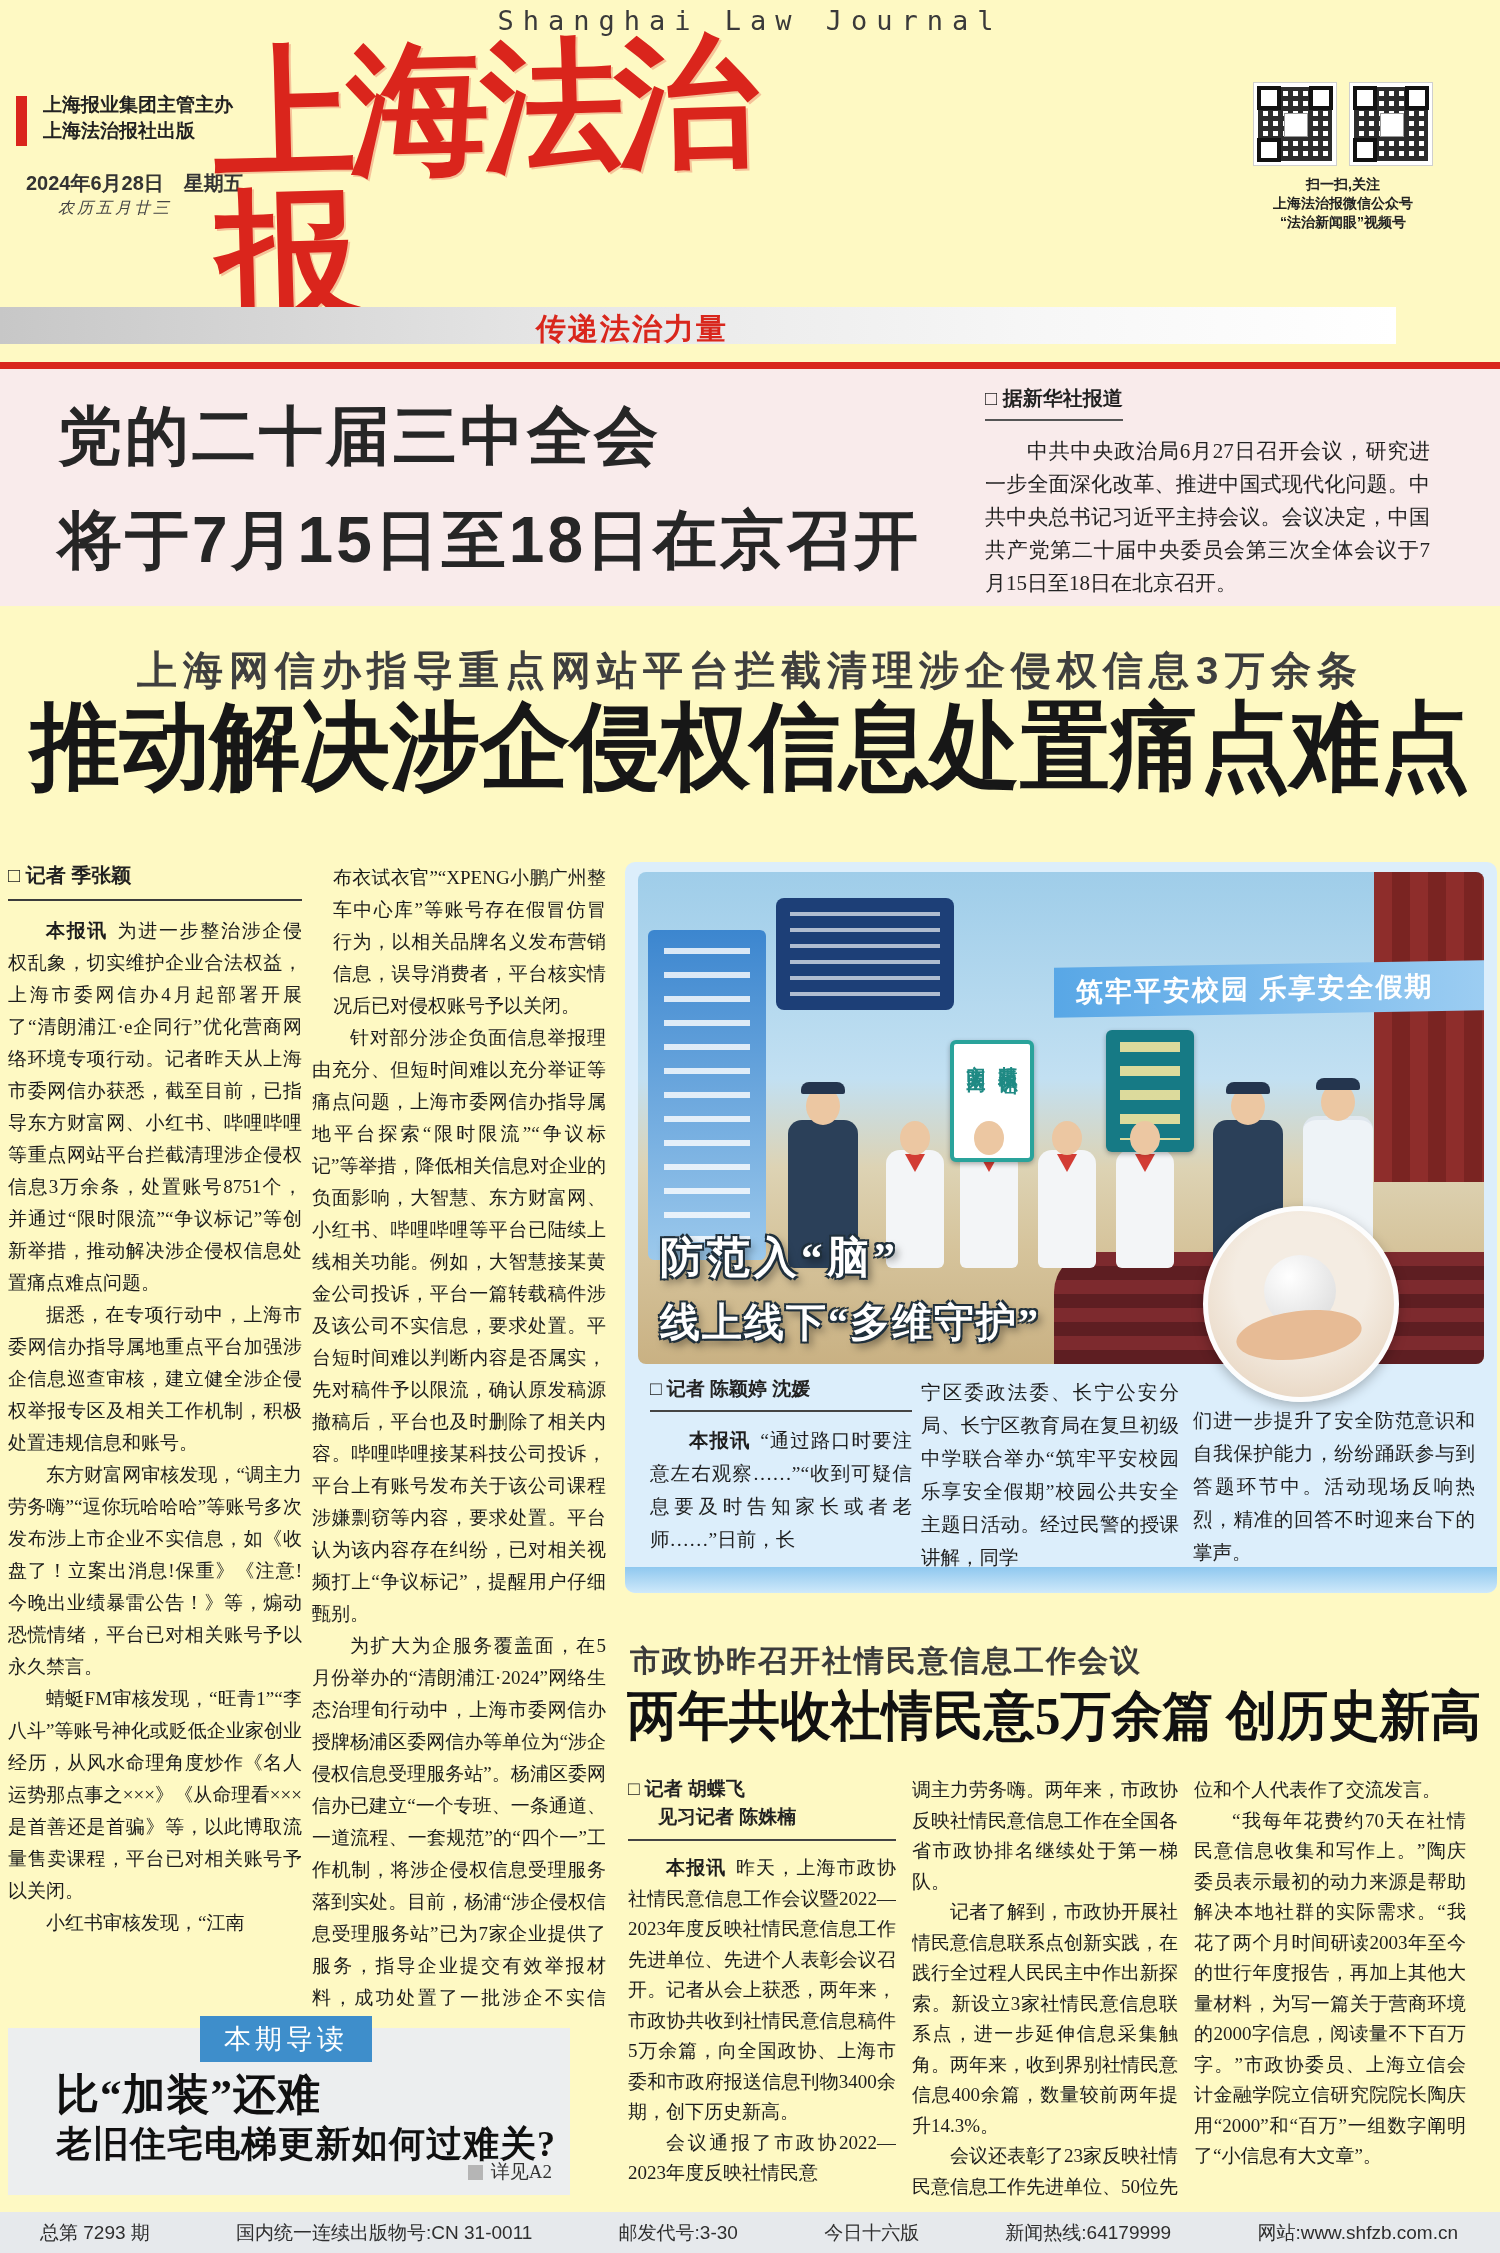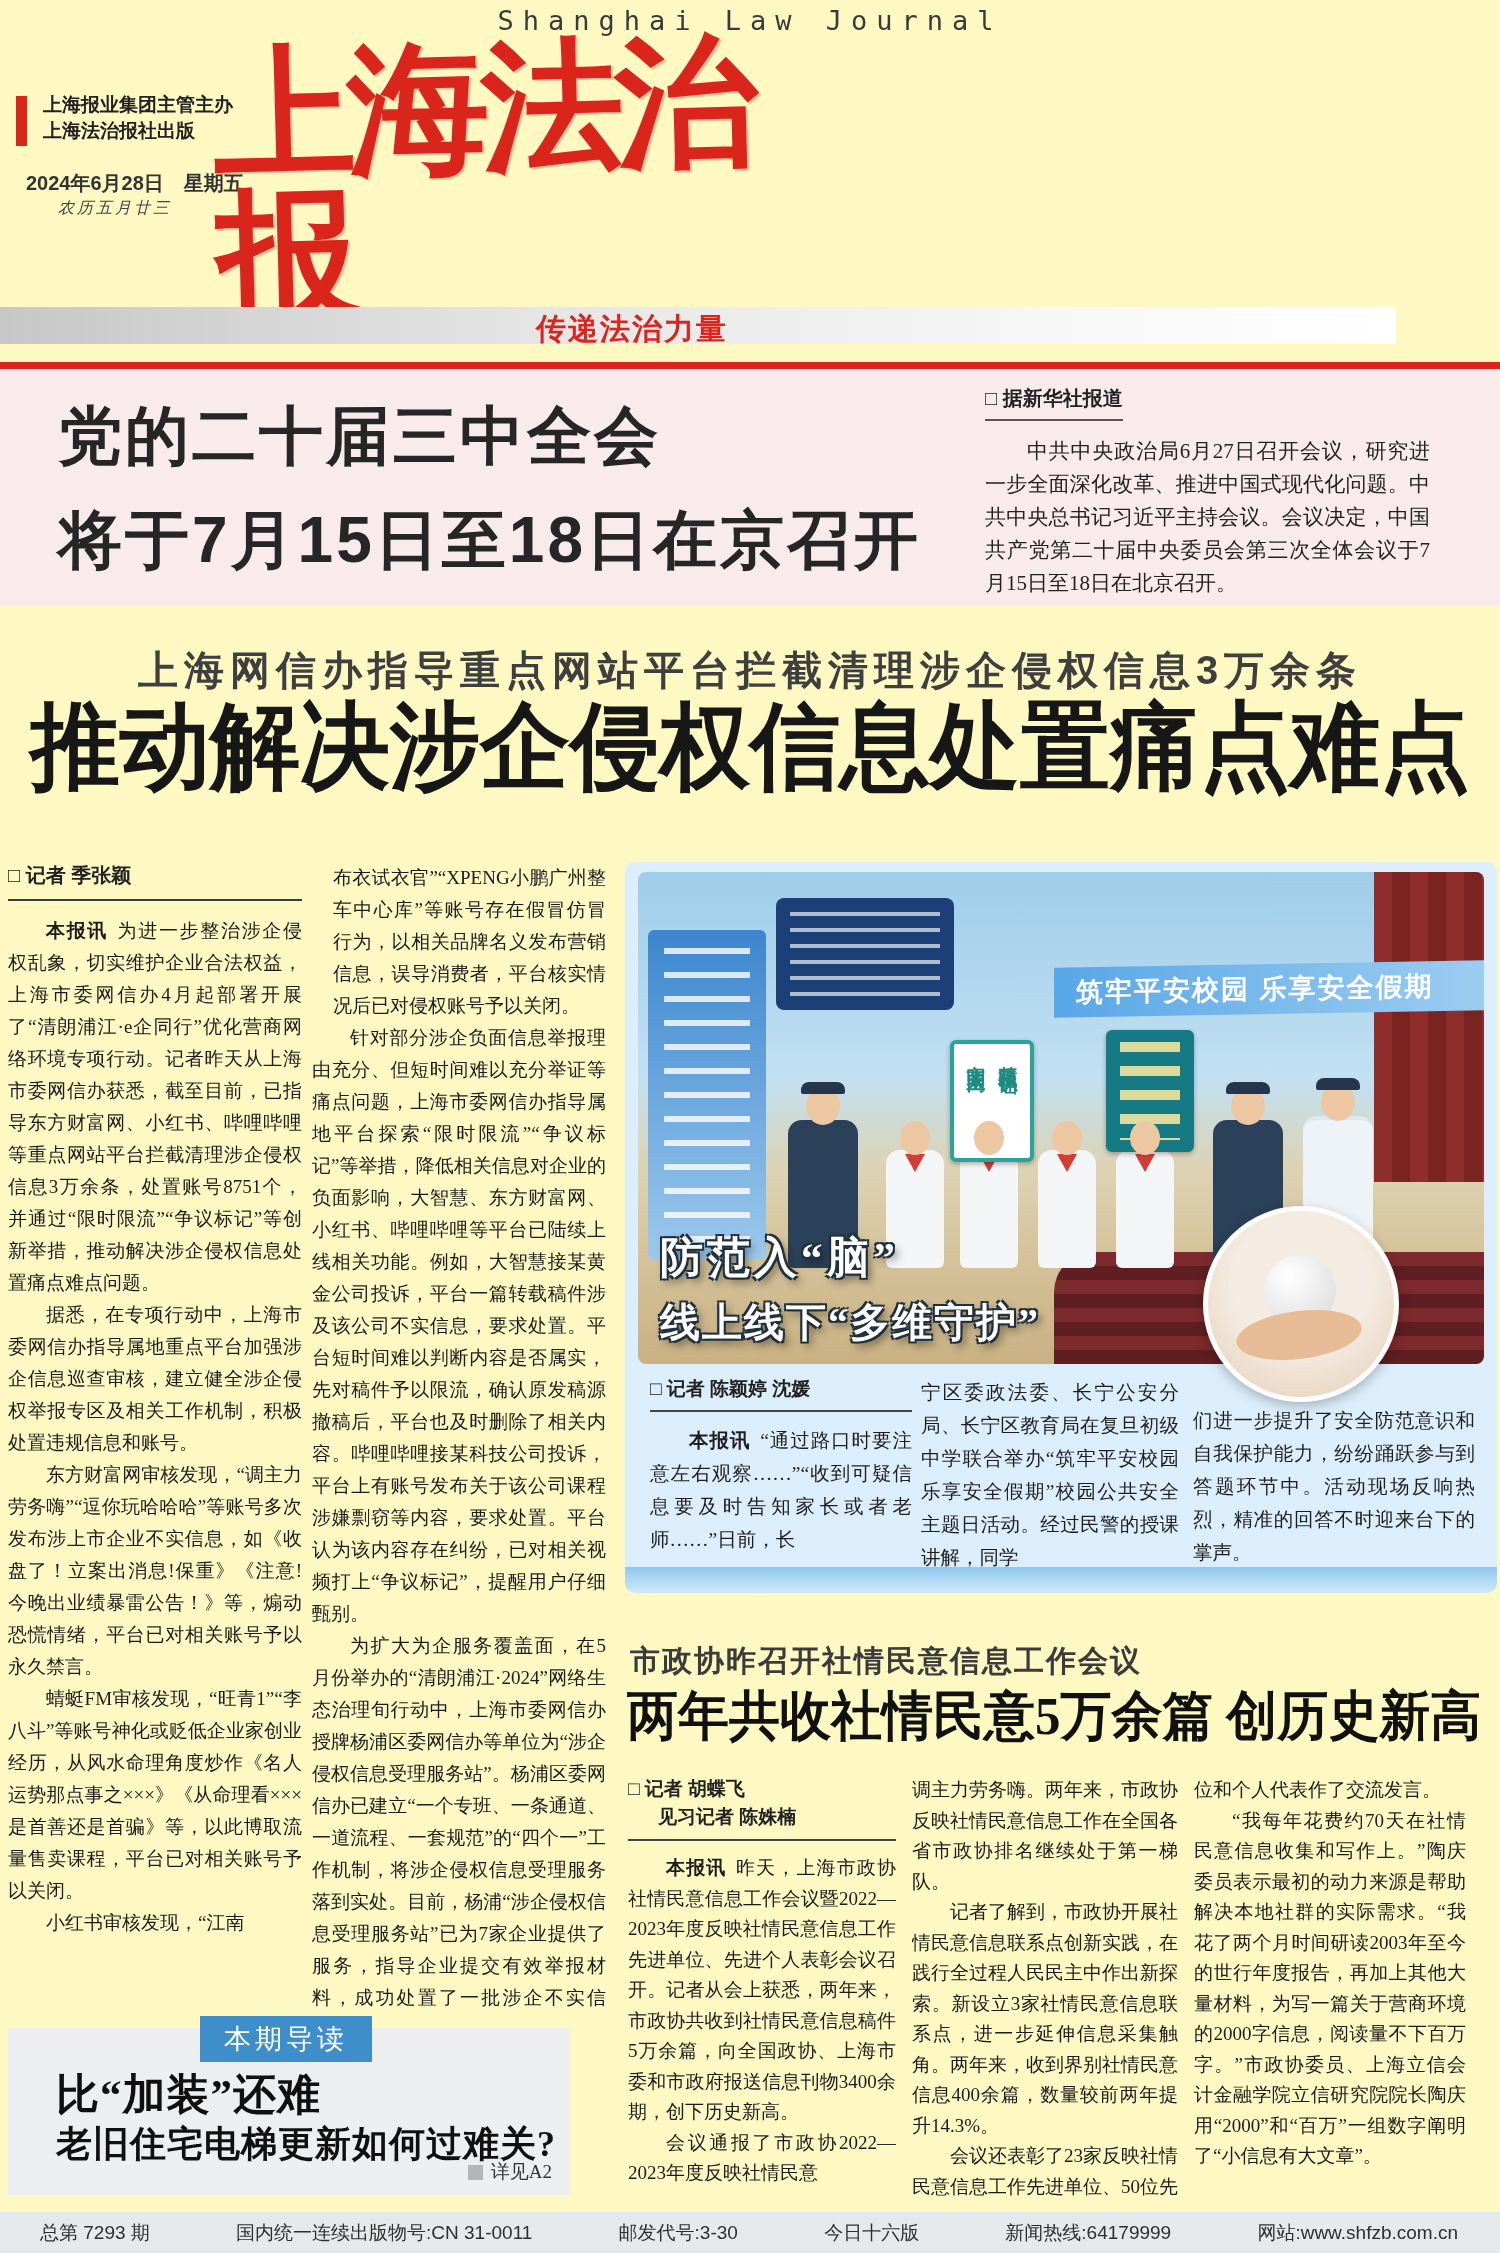--- a/index.html
+++ b/index.html
@@ -44,21 +44,21 @@
   .ts-h1,.ts-h2{position:absolute;left:58px;font-family:"Liberation Sans","DejaVu Sans",sans-serif;
     font-weight:900;font-size:64px;letter-spacing:3px;color:#262626;white-space:nowrap;}
   .ts-h1{top:24px}.ts-h2{top:128px}
   .ts-right{position:absolute;left:985px;top:16px;width:445px;}
   .ts-source{display:inline-block;font-family:"Liberation Sans",sans-serif;font-weight:700;
     font-size:20px;color:#222;padding-bottom:7px;border-bottom:2px solid #555;}
   .ts-body{margin:14px 0 0 0;font-size:21px;line-height:33px;text-align:justify;text-indent:2em;color:#222;}
 
   
   .kicker{position:absolute;left:0;top:643px;width:1500px;text-align:center;
-    font-family:Liberation Sans, sans-serif;font-weight:700;font-size:40px;letter-spacing:6px;color:#3f3f3f;white-space:nowrap;}
+    font-family:Liberation Mono, monospace;font-weight:700;font-size:40px;letter-spacing:6px;color:#3f3f3f;white-space:nowrap;}
   .main-headline{position:absolute;left:0;top:686px;width:1500px;margin:0;text-align:center;
     font-family:"Liberation Serif",serif;font-weight:900;font-size:90px;color:#171717;
     white-space:nowrap;transform:scaleY(1.06);}
 
   
   .col{position:absolute;top:862px;height:1160px;overflow:hidden;}
   .col1{left:8px;width:294px;}
   .col2{left:312px;width:294px;}
   .byline{font-family:"Liberation Sans",sans-serif;font-weight:700;font-size:20px;color:#222;
     padding-bottom:10px;border-bottom:2px solid #3c3c3c;margin-bottom:14px;}
@@ -174,20 +174,43 @@
     <div class="pub-lines">
       <div>上海报业集团主管主办</div>
       <div>上海法治报社出版</div>
     </div>
     <div class="date-line">2024年6月28日　星期五</div>
     <div class="lunar-line">农历五月廿三</div>
   </div>
 
   <div class="cn-title">上海法治报</div>
 
+  <div class="qr-block">
+    <div class="qrs">
+      <div class="qr">
+        <div class="mesh"></div>
+        <div class="fp tl"></div>
+        <div class="fp tr"></div>
+        <div class="fp bl"></div>
+        <div class="chip"></div>
+      </div>
+      <div class="qr">
+        <div class="mesh"></div>
+        <div class="fp tl"></div>
+        <div class="fp tr"></div>
+        <div class="fp bl"></div>
+        <div class="chip"></div>
+      </div>
+    </div>
+    <div class="qr-caption">
+      <div>扫一扫,关注</div>
+      <div>上海法治报微信公众号</div>
+      <div>“法治新闻眼”视频号</div>
+    </div>
+  </div>
 
   <div class="slogan-bar">
     <span class="slogan-text">传递法治力量</span>
   </div>
   <div class="red-rule"></div>
 
   <section class="top-story">
     <div class="ts-h1">党的二十届三中全会</div>
     <div class="ts-h2">将于7月15日至18日在京召开</div>
     <div class="ts-right">

